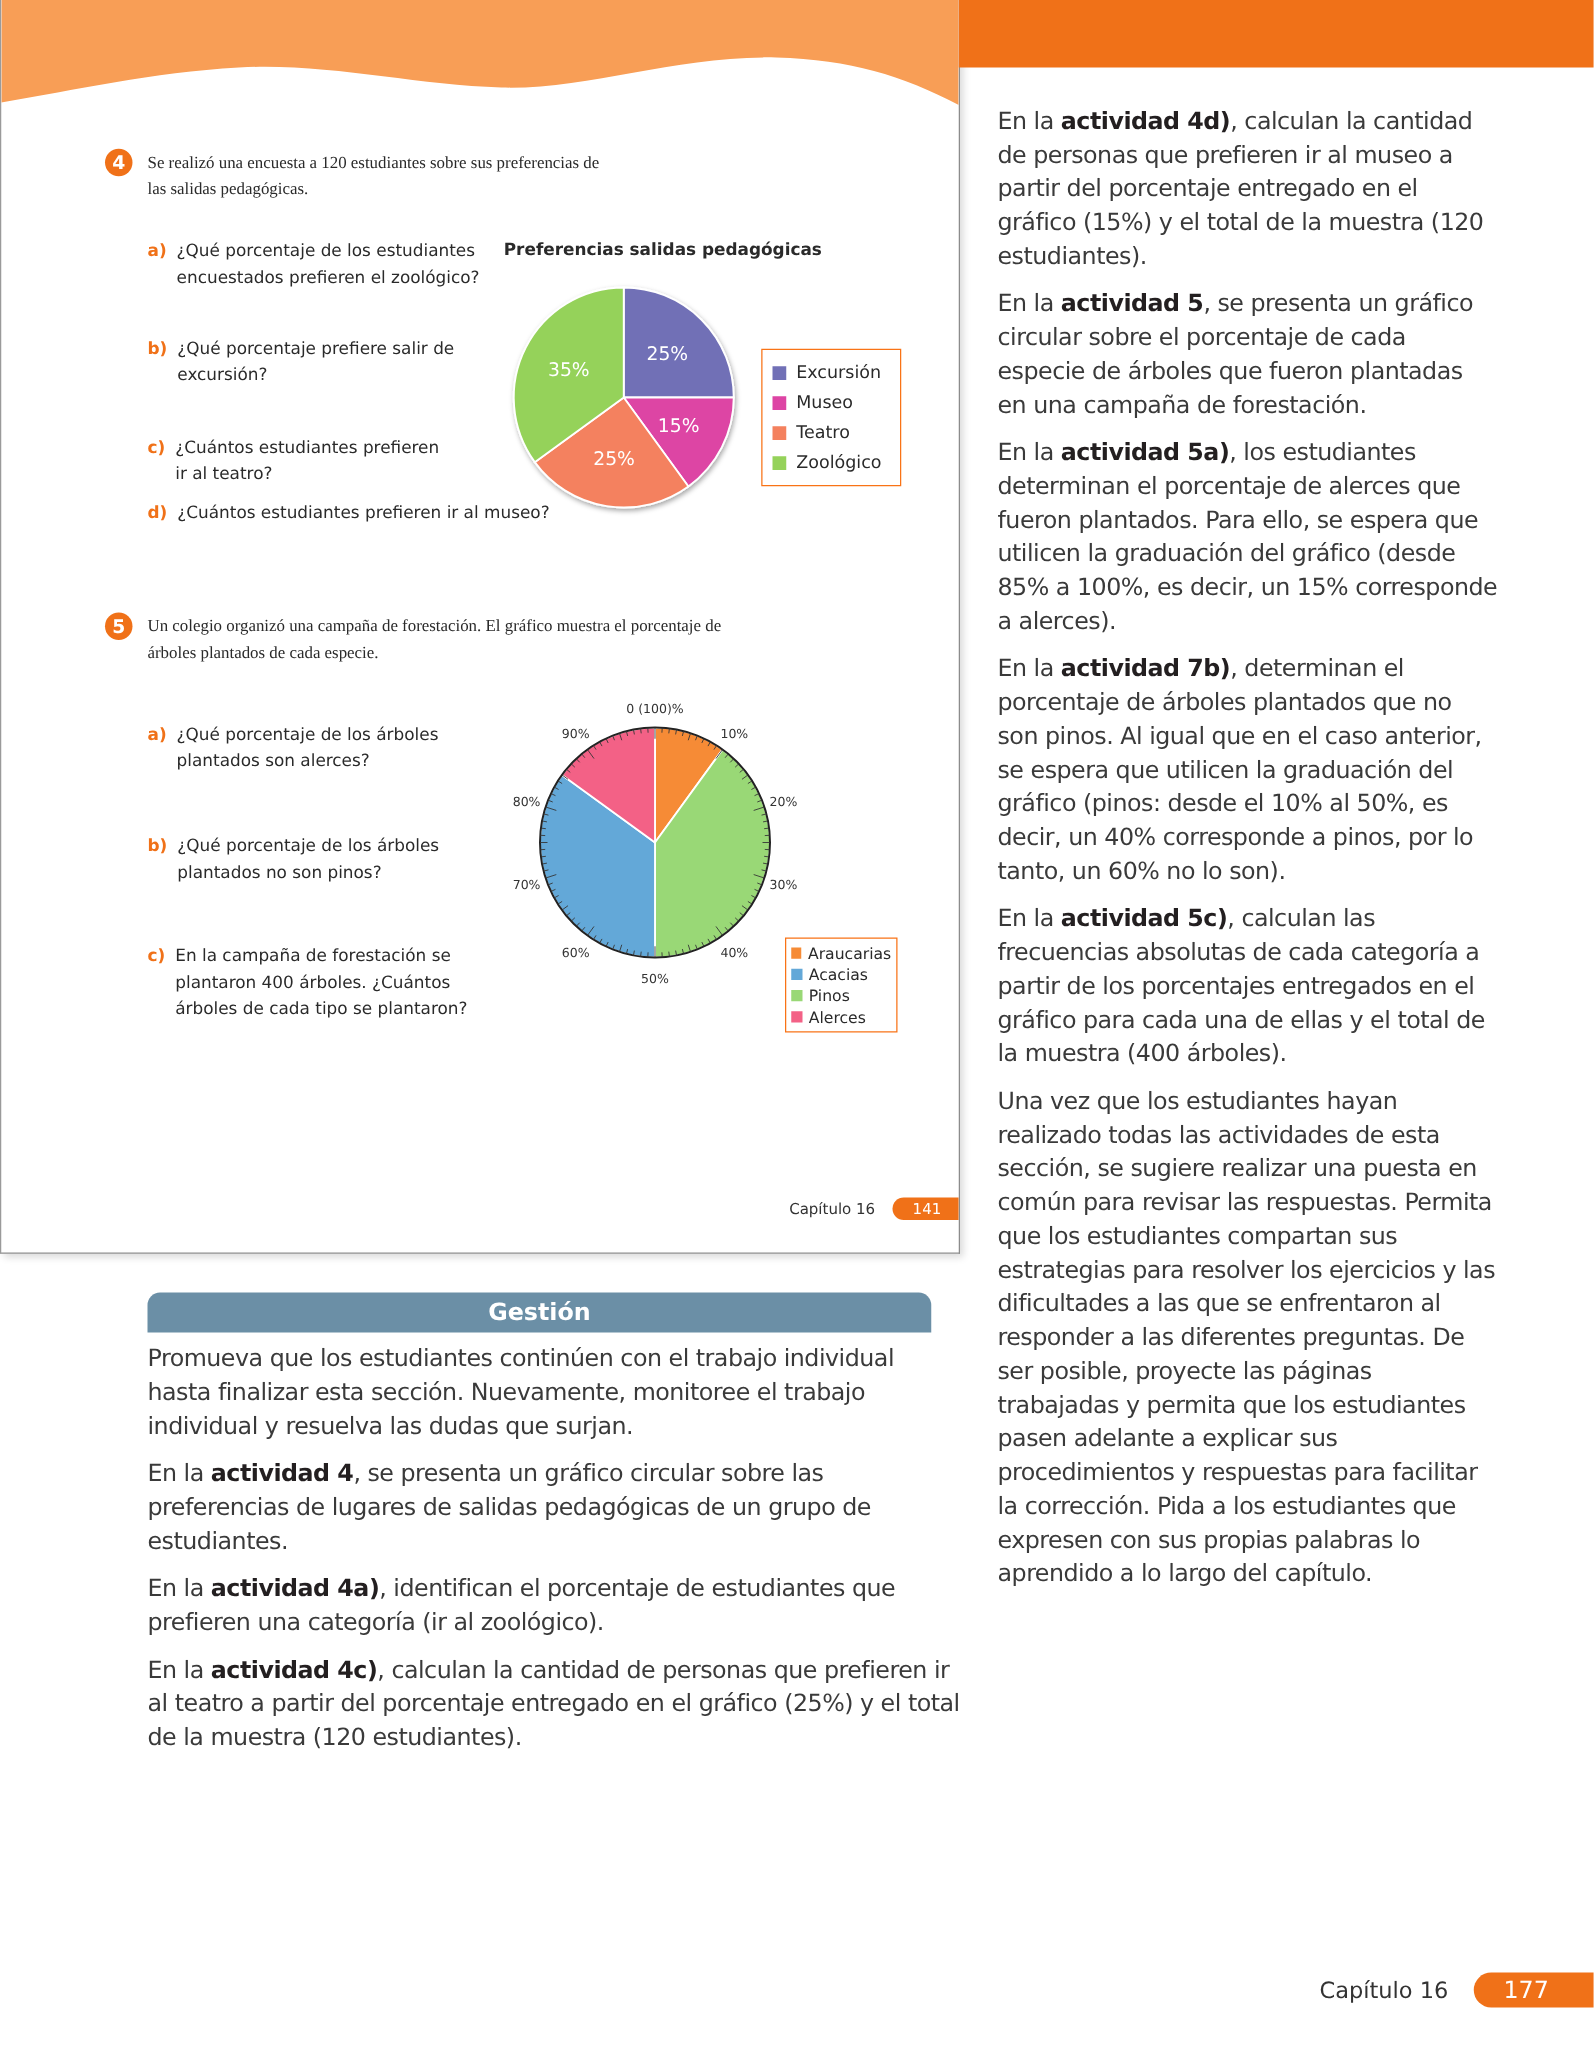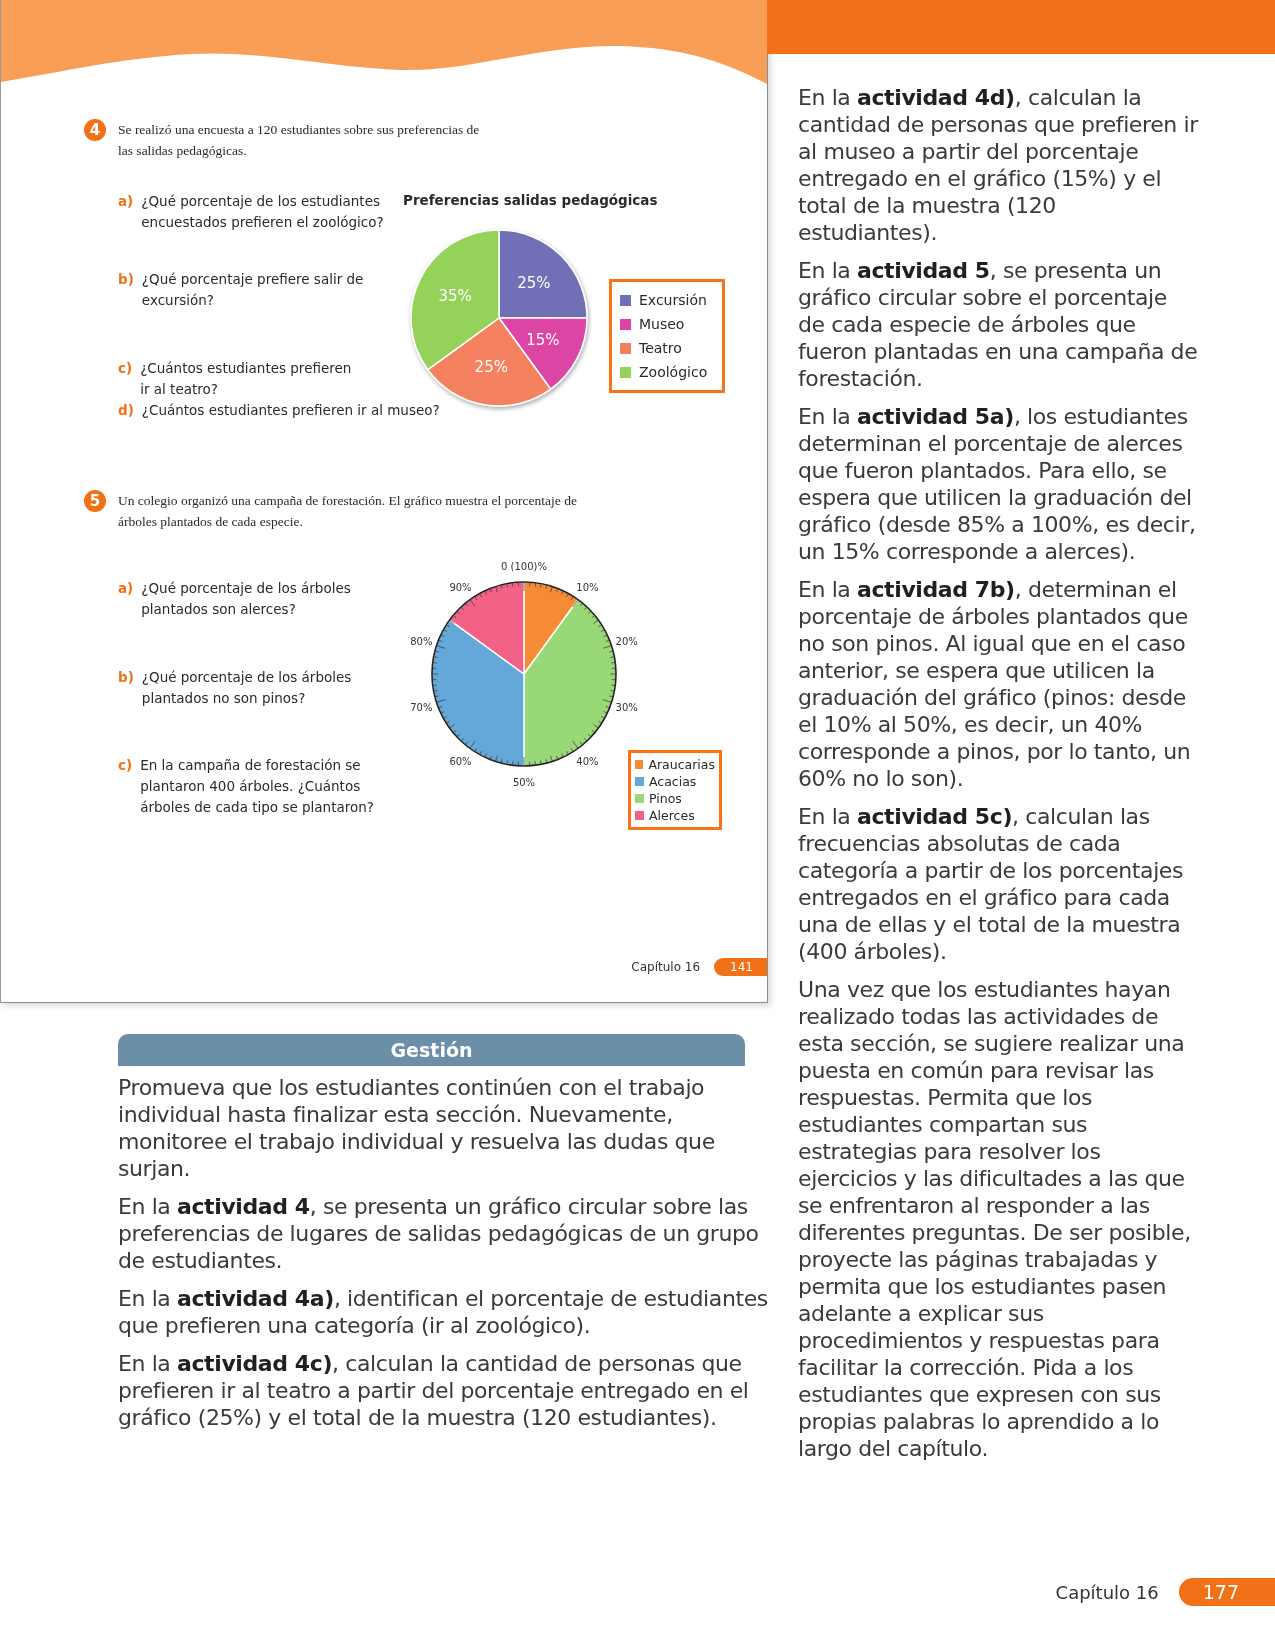--- a/index.html
+++ b/index.html
@@ -13,35 +13,35 @@
   #student-page .wave { position:absolute; left:0; top:0; width:766px; height:100px; }
 
   .sp-text { font-family:Liberation Serif, serif; font-size:13.5px; line-height:21px; color:#2a2a2a; position:absolute; }
   .num-badge { position:absolute; width:22px; height:22px; border-radius:50%; background:#f07118; color:#fff;
                font-weight:bold; font-size:15px; line-height:22px; text-align:center; font-family:"DejaVu Sans", sans-serif; }
   .q-letter { color:#f07118; font-weight:bold; margin-right:8px; }
   .q { position:absolute; font-size:13.5px; line-height:21px; color:#2a2a2a; }
   .q .body { display:inline-block; vertical-align:top; }
 
   .chart-title { position:absolute; font-size:13.5px; font-weight:bold; color:#2a2a2a; }
-  .legend { position:absolute; border:3px solid #f97316; background:#fff; padding:6px 8px; }
+  .legend { position:absolute; border:1px solid #f97316; background:#fff; padding:6px 8px; }
   .legend .row { display:flex; align-items:center; font-size:14px; line-height:24px; color:#2a2a2a; }
   .legend .sw { width:11px; height:11px; margin-right:8px; display:inline-block; }
   .legend.small { padding:3px 4px; }
   .legend.small .row { font-size:12.5px; line-height:17px; }
   .legend.small .sw { width:9px; height:9px; margin-right:5px; }
 
   .sp-footer { position:absolute; right:0; top:958px; display:flex; align-items:center; }
   .sp-footer .chap { font-size:12px; color:#333; margin-right:14px; }
   .sp-footer .pnum { background:#f07118; color:#fff; font-size:12px; padding:2px 14px 2px 16px;
                      border-radius:12px 0 0 12px; }
 
   
   #right-band { position:absolute; left:767px; top:0; width:508px; height:54px; background:#f07118; }
-  .guide-text { position:absolute; font-family:"DejaVu Sans", sans-serif; font-size:22px; line-height:27px;
+  .guide-text { position:absolute; font-family:"DejaVu Sans", sans-serif; font-size:19px; line-height:27px;
                 color:#3a3a3a; letter-spacing:-0.4px; }
   .guide-text p { margin:0 0 11px 0; }
   .guide-text b { color:#231f20; }
 
   #gestion-bar { position:absolute; left:118px; top:1034px; width:627px; height:32px; background:#6b8fa6;
                  border-radius:10px 10px 0 0; color:#fff; text-align:center; font-size:19px; line-height:32px; font-weight:bold; }
 
   .page-footer { position:absolute; right:0; top:1578px; display:flex; align-items:center; }
   .page-footer .chap { font-size:18px; color:#333; margin-right:20px; }
   .page-footer .pnum { background:#f07118; color:#fff; font-size:19px; padding:3px 36px 3px 24px;
@@ -60,21 +60,21 @@
     <div>Se realizó una encuesta a 120 estudiantes sobre sus preferencias de</div>
     <div>las salidas pedagógicas.</div>
   </div>
 
   <div class="q" style="left:117px;top:191px;">
     <span class="q-letter">a)</span><span class="body"><span>¿Qué porcentaje de los estudiantes</span><br><span>encuestados prefieren el zoológico?</span></span>
   </div>
   <div class="q" style="left:117px;top:269px;">
     <span class="q-letter">b)</span><span class="body"><span>¿Qué porcentaje prefiere salir de</span><br><span>excursión?</span></span>
   </div>
-  <div class="q" style="left:117px;top:348px;margin-top:10px;">
+  <div class="q" style="left:117px;top:348px;">
     <span class="q-letter">c)</span><span class="body"><span>¿Cuántos estudiantes prefieren</span><br><span>ir al teatro?</span></span>
   </div>
   <div class="q" style="left:117px;top:400px;">
     <span class="q-letter">d)</span><span class="body"><span>¿Cuántos estudiantes prefieren ir al museo?</span></span>
   </div>
 
   <div class="chart-title" style="left:402px;top:192px;">Preferencias salidas pedagógicas</div>
   <svg id="pie1" style="position:absolute;left:398px;top:218px;" width="200" height="200">
       <defs>
         <filter id="sh" x="-20%" y="-20%" width="140%" height="140%">

